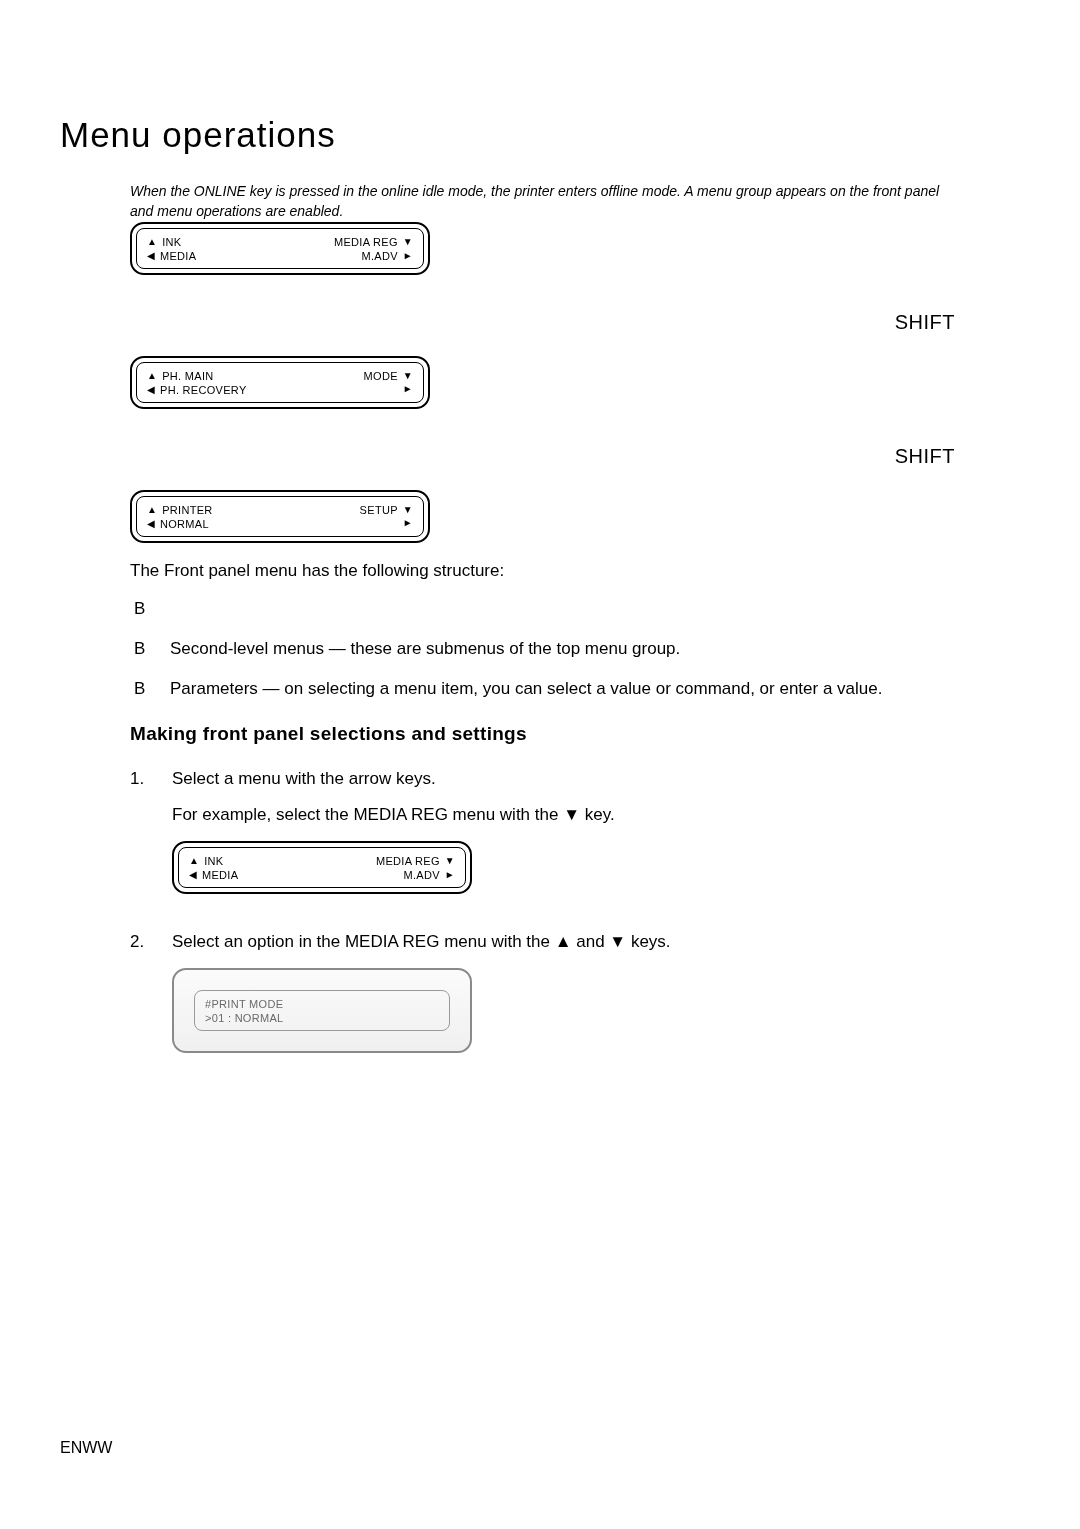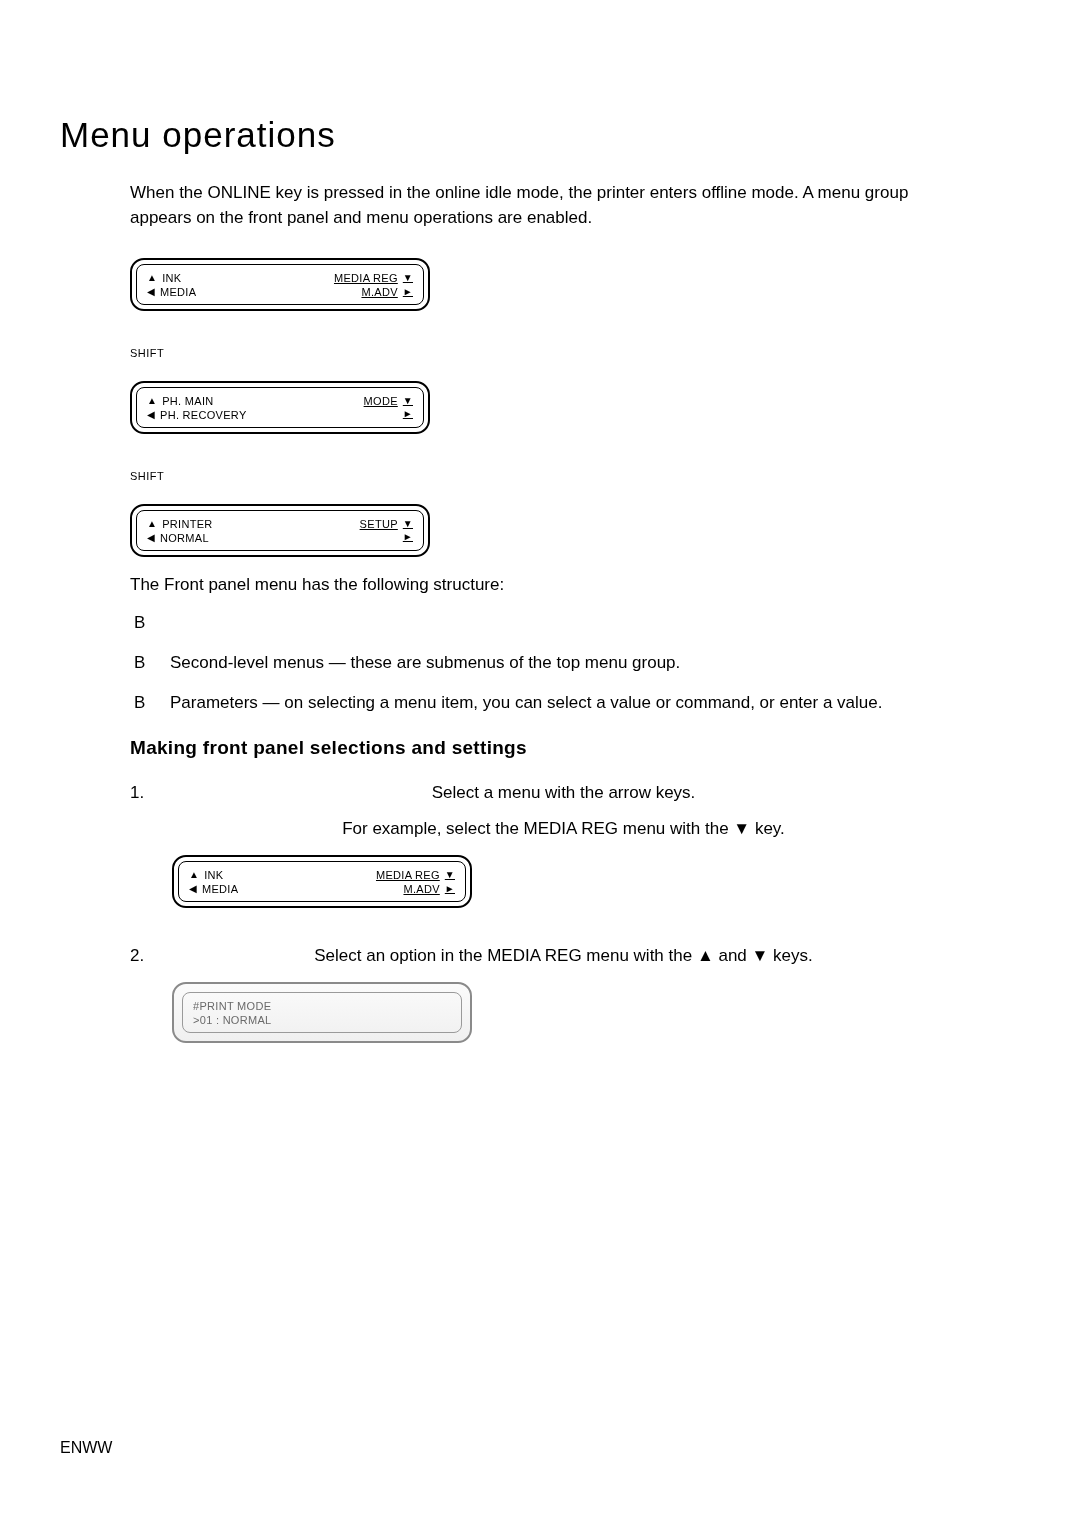--- a/index.html
+++ b/index.html
@@ -13,54 +13,55 @@
     padding: 115px 125px 0 60px;
   }
   .main-title {
     font-size: 35px;
     font-weight: 400;
     letter-spacing: 1px;
     margin-bottom: 26px;
   }
   .indented-block { margin-left: 70px; }
   .intro {
-    font-size: 17px;
+    font-size: 14px;
     line-height: 1.45;
-    margin-bottom: 28px;
+    font-style: italic;
   }
   .lcd {
     width: 300px;
     border: 2.5px solid #000;
     border-radius: 14px;
     padding: 4px;
     margin-bottom: 18px;
     position: relative;
   }
   .lcd-inner {
     border: 1.2px solid #000;
     border-radius: 8px;
     padding: 7px 10px 6px 10px;
     display: flex;
     justify-content: space-between;
   }
   .lcd-col { display: flex; flex-direction: column; gap: 2px; }
-  .lcd-col.right { align-items: flex-end; text-decoration: underline; }
+  .lcd-col.right { align-items: flex-end; }
   .lcd-row {
     display:flex;
     align-items:center;
     gap:5px;
     font-size:11px;
     letter-spacing:0.3px;
     white-space:nowrap;
   }
   .tri { font-size:10px; line-height:1; }
   .shift-label {
-    font-size: 11px;
+    font-size: 20px;
     margin: 36px 0 22px 0;
     letter-spacing: 0.5px;
+    text-align: right;
   }
   .sub-title {
     font-size: 24px;
     margin-top: 35px;
     margin-bottom: 18px;
     letter-spacing: 0.5px;
   }
   .plain {
     font-size: 17px;
     margin-bottom: 18px;
@@ -85,28 +86,28 @@
   }
   .num-list { counter-reset: item; }
   .num-item {
     display: flex;
     gap: 26px;
     font-size: 17px;
     margin-bottom: 12px;
   }
   .num-marker { min-width: 16px; }
   .step-body { flex: 1; }
-  .step-body p { margin-bottom: 16px; text-align: center; }
+  .step-body p { margin-bottom: 16px; }
   .step-body .lcd,
   .step-body .lcd-img { margin: 6px 0 26px 0; }
   .lcd-img {
     width: 300px;
     border: 2.5px solid #8a8a8a;
     border-radius: 14px;
-    padding: 8px;
+    padding: 20px;
     position: relative;
     background: linear-gradient(#fbfbfb, #f0f0f0);
   }
   .lcd-img-inner {
     border: 1.2px solid #9a9a9a;
     border-radius: 8px;
     padding: 7px 10px 6px 10px;
     display:flex;
     flex-direction:column;
     gap:2px;

